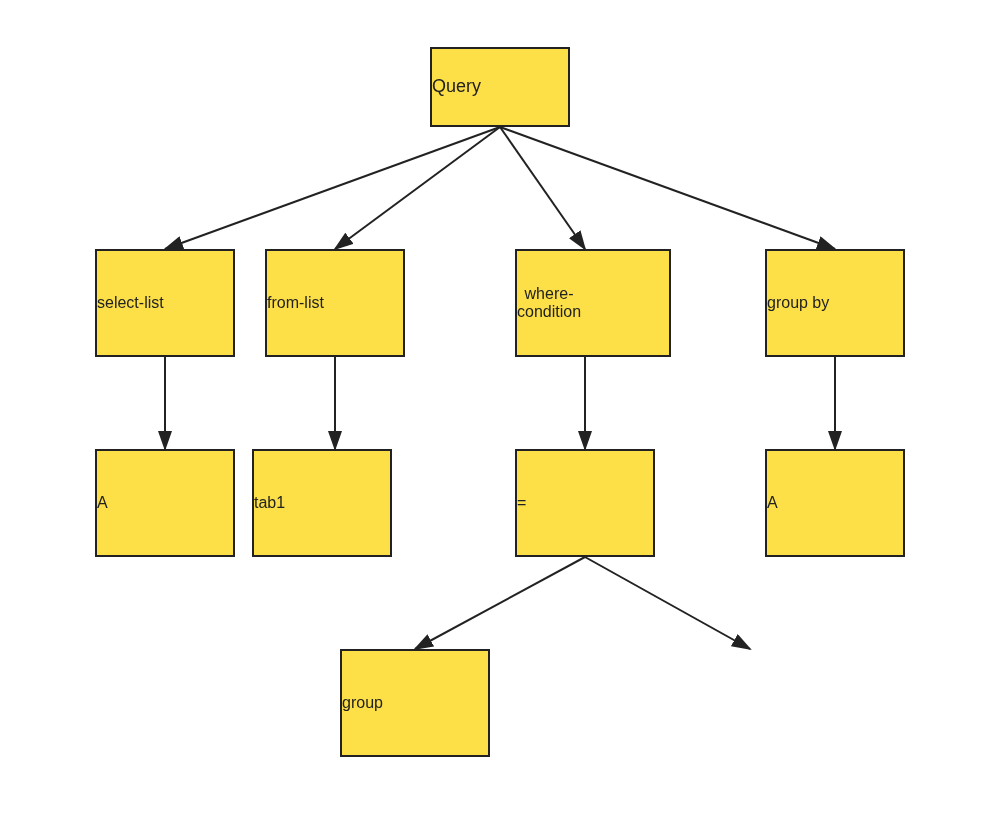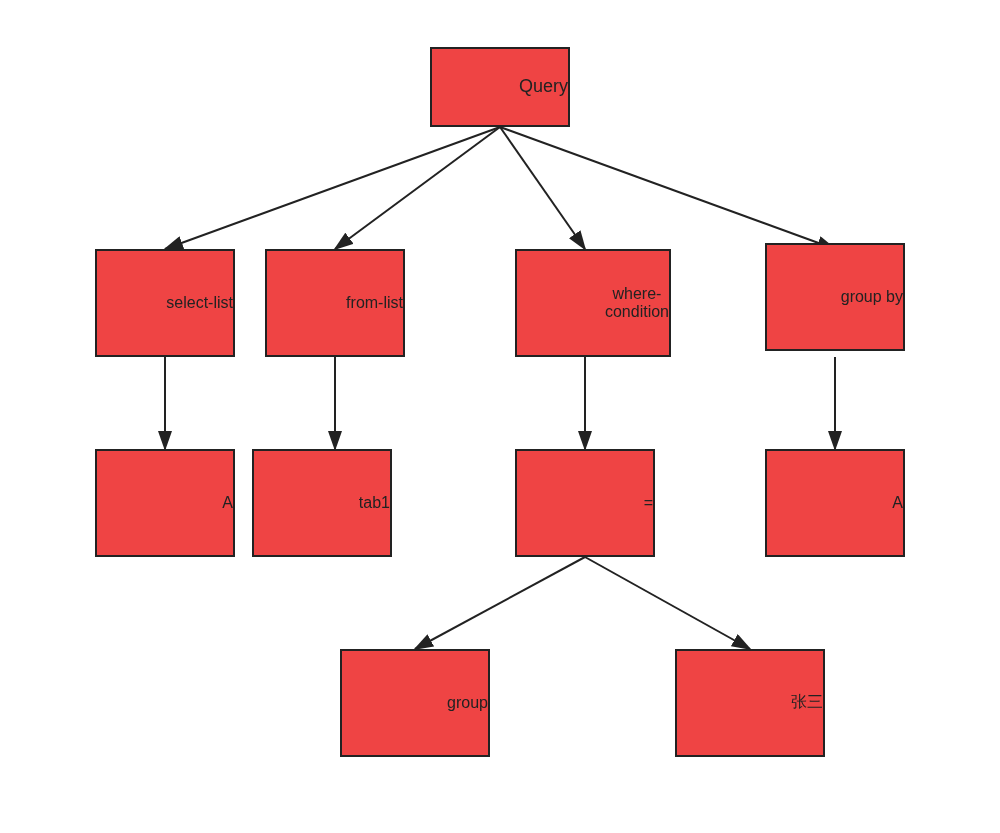--- a/index.html
+++ b/index.html
@@ -21,24 +21,24 @@
 
     .diagram {
       position: relative;
       width: 900px;
       height: 780px;
     }
 
     .node {
       position: absolute;
       border: 2px solid #222;
-      background: #ef4444;
+      background: #fde047;
       display: flex;
       align-items: center;
-      justify-content: flex-end;
+      justify-content: flex-start;
       text-align: center;
       font-size: 16px;
       color: #222;
     }
 
     svg.arrows {
       position: absolute;
       top: 0;
       left: 0;
       width: 100%;
@@ -95,21 +95,21 @@
 
   <div class="node" style="left: 45px; top: 222px; width: 140px; height: 108px;">
     <span>select-list</span>
   </div>
 
   <div class="node" style="left: 465px; top: 222px; width: 156px; height: 108px;">
     <span style="white-space: pre-line;">where-
 condition</span>
   </div>
 
-  <div class="node" style="left: 715px; top: 216px; width: 140px; height: 108px;">
+  <div class="node" style="left: 715px; top: 222px; width: 140px; height: 108px;">
     <span>group by</span>
   </div>
 
   <div class="node" style="left: 45px; top: 422px; width: 140px; height: 108px;">
     <span>A</span>
   </div>
 
   <div class="node" style="left: 202px; top: 422px; width: 140px; height: 108px;">
     <span>tab1</span>
   </div>
@@ -119,16 +119,13 @@
   </div>
 
   <div class="node" style="left: 715px; top: 422px; width: 140px; height: 108px;">
     <span>A</span>
   </div>
 
   <div class="node" style="left: 290px; top: 622px; width: 150px; height: 108px;">
     <span>group</span>
   </div>
 
-  <div class="node" style="left: 625px; top: 622px; width: 150px; height: 108px;">
-    <span>张三</span>
-  </div>
 </div>
 
 </body></html>

